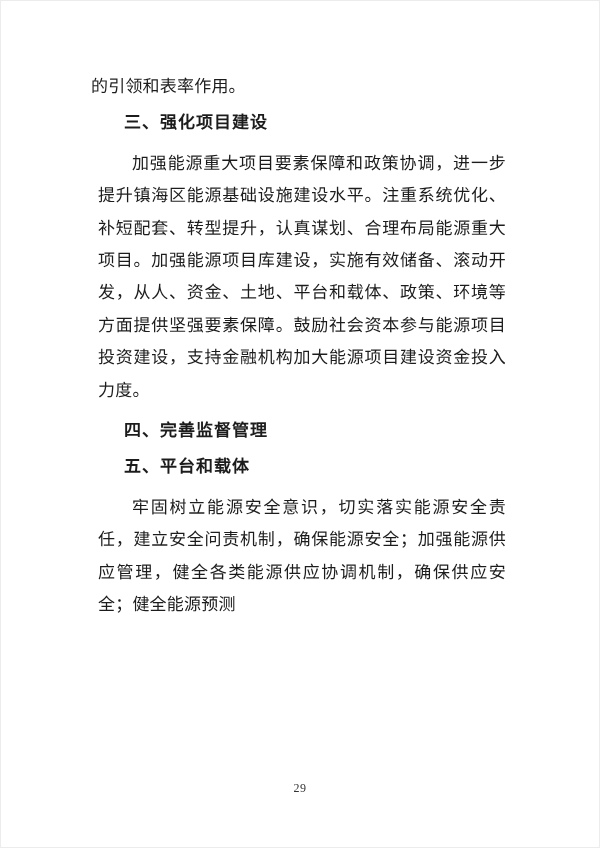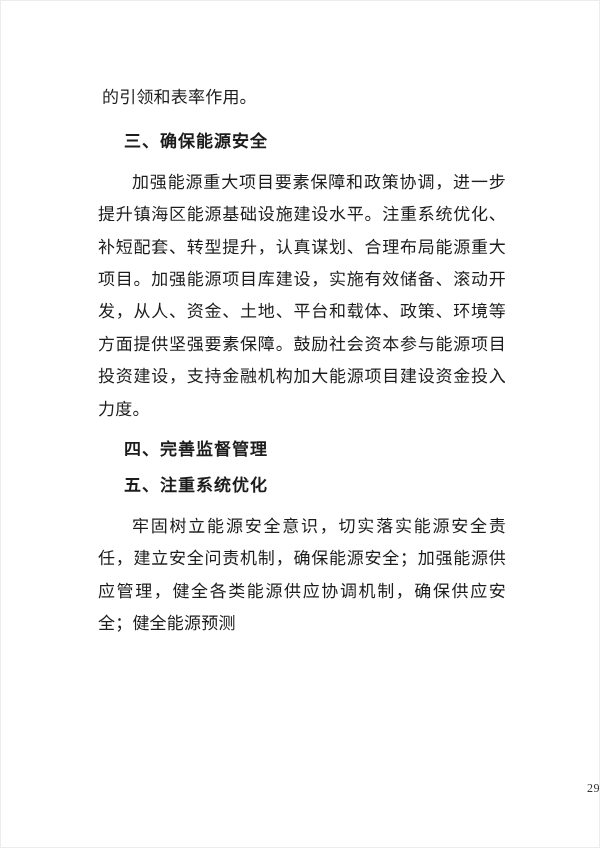--- a/index.html
+++ b/index.html
@@ -26,48 +26,48 @@
     line-height: 32.4px;
     text-align: justify;
     text-justify: inter-character;
     letter-spacing: 0.2px;
   }
   .para {
     margin: 8px;
     text-indent: 2em;
   }
   .para-continuation {
-    margin: 12px;
+    margin: 1px;
     text-indent: 0;
   }
   .heading {
     margin: 4px 0 0 0;
     font-size: 17px;
     font-weight: bold;
     text-indent: 2em;
     line-height: 32.4px;
     letter-spacing: 1px;
   }
   .page-number {
     position: absolute;
     bottom: 52px;
     left: 0;
     width: 100%;
-    text-align: right;
+    text-align: center;
     font-size: 12px;
     color: #333333;
     letter-spacing: 0.5px;
   }
 </style>
 </head>
 <body>
 
 <div class="page">
   <div class="content">
     <p class="para-continuation">的引领和表率作用。</p>
-    <h2 class="heading">三、确保能源安全</h2>
+    <h2 class="heading">三、强化项目建设</h2>
     <p class="para">加强能源重大项目要素保障和政策协调，进一步提升镇海区能源基础设施建设水平。注重系统优化、补短配套、转型提升，认真谋划、合理布局能源重大项目。加强能源项目库建设，实施有效储备、滚动开发，从人、资金、土地、平台和载体、政策、环境等方面提供坚强要素保障。鼓励社会资本参与能源项目投资建设，支持金融机构加大能源项目建设资金投入力度。</p>
     <h2 class="heading">四、完善监督管理</h2>
-    <h2 class="heading">五、注重系统优化</h2>
+    <h2 class="heading">五、平台和载体</h2>
     <p class="para">牢固树立能源安全意识，切实落实能源安全责任，建立安全问责机制，确保能源安全；加强能源供应管理，健全各类能源供应协调机制，确保供应安全；健全能源预测</p>
   </div>
   <div class="page-number">29</div>
 </div>
 
 </body></html>

